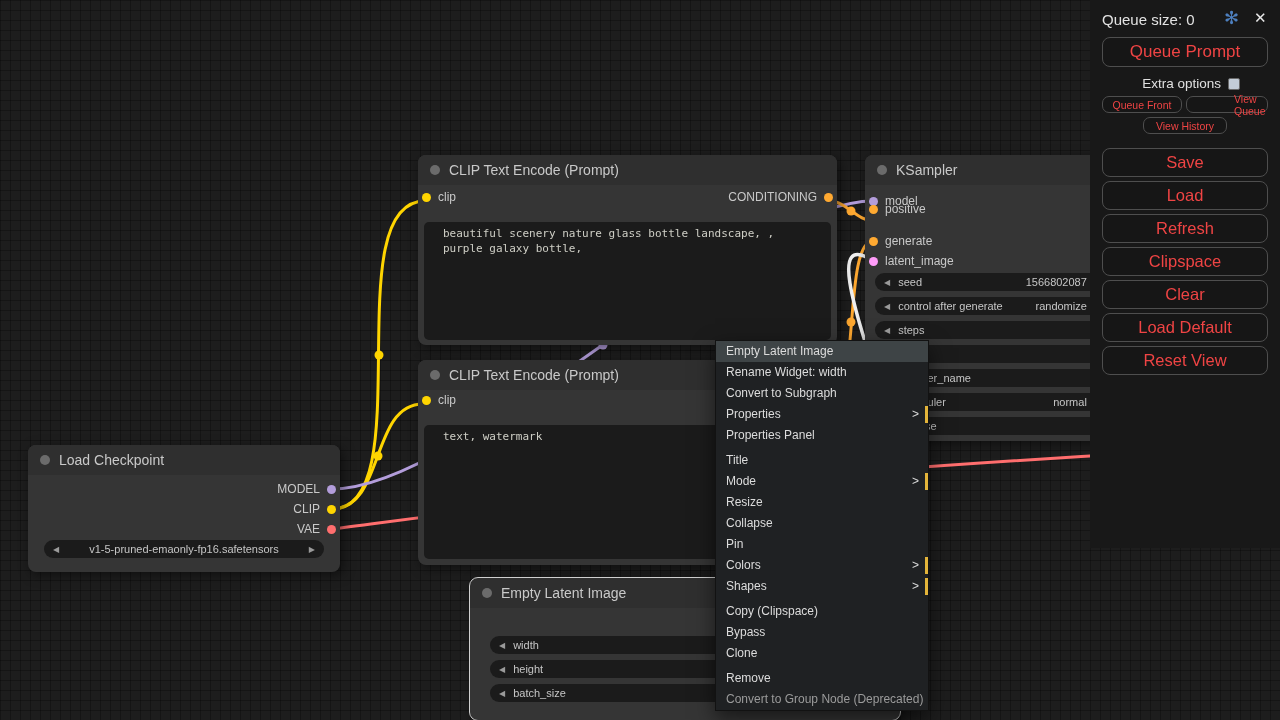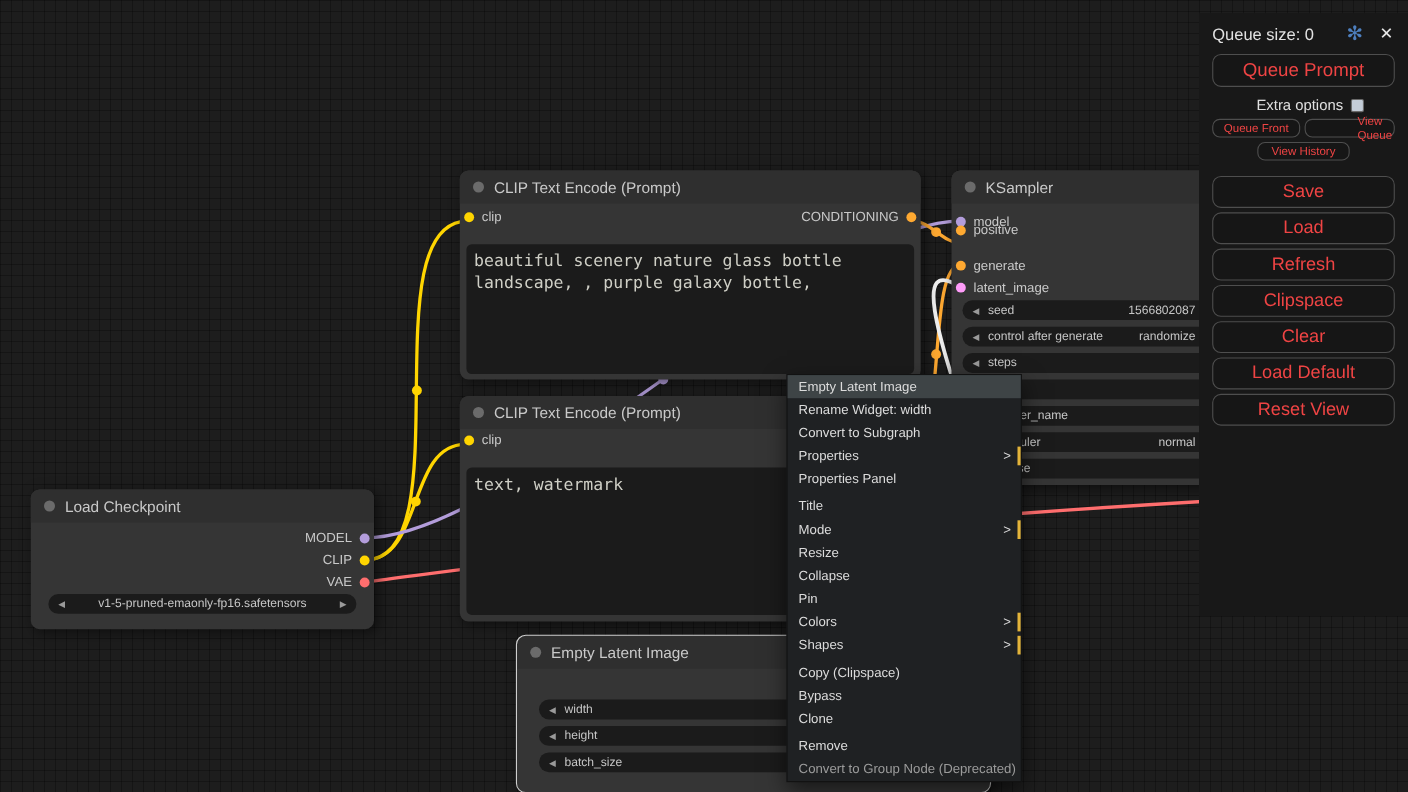--- a/index.html
+++ b/index.html
@@ -22,22 +22,22 @@
     white-space:nowrap; overflow:hidden; }
   .title-dot { width:10px; height:10px; border-radius:50%; background:#6b6b6b; flex:none; }
 
   .slot { position:absolute; display:flex; align-items:center; gap:7px; height:20px;
     font-size:12px; color:#c9c9c9; white-space:nowrap; }
   .slot.in  { left:4px; }
   .slot.out { right:4px; }
   .dot { width:9px; height:9px; border-radius:50%; flex:none; }
   .c-clip { background:#FFD500; } .c-cond { background:#FFA931; }
 
-  .textarea { position:absolute; background:#1b1b1b; border-radius:5px; padding:5px 7px;
-    font-family:"DejaVu Sans Mono", monospace; font-size:15px; line-height:1.35;
+  .textarea { position:absolute; background:#1b1b1b; border-radius:5px; padding:5px 19px;
+    font-family:"DejaVu Sans Mono", monospace; font-size:11px; line-height:1.35;
     color:#cfcfc6; white-space:pre-wrap; overflow:hidden; }
 
   .widget { position:absolute; height:18px; background:#1b1b1b; border-radius:9px;
     display:flex; align-items:center; padding:0 9px; font-size:11px; color:#c6c6c6;
     white-space:nowrap; overflow:hidden; }
   .widget .arr { font-size:8px; color:#9a9a9a; flex:none; }
   .widget .wlabel { margin-left:8px; }
   .widget .wvalue { margin-left:auto; margin-right:8px; }
   .widget .wcenter { flex:1; text-align:center; overflow:hidden; }
 
@@ -51,21 +51,21 @@
     background:#1f2123; border:1px solid #121212; box-shadow:0 8px 20px rgba(0,0,0,.55);
     z-index:40; font-size:12px; color:#dcdcdc; }
   .cm-item { position:relative; height:21px; line-height:21px; padding:0 10px;
     white-space:nowrap; overflow:hidden; }
   .cm-item.hl  { background:#3e4446; }
   .cm-item.dim { color:#9b9b9b; }
   .cm-arrow { position:absolute; right:9px; top:0; color:#dcdcdc; }
   .cm-bar { position:absolute; right:0; top:2px; bottom:2px; width:3px; background:#e3b43a; }
   .cm-sep { height:4px; }
 
-  #side-panel { position:absolute; left:1090px; top:12px; width:190px; height:548px;
+  #side-panel { position:absolute; left:1090px; top:0; width:190px; height:548px;
     background:#181818; z-index:30; }
   .qs-row { position:absolute; left:12px; top:9px; height:20px; display:flex;
     align-items:center; font-size:15px; color:#e2e2e2; }
   #settings-icon { position:absolute; left:134px; top:7px; font-size:18px; color:#4d7fbe; cursor:default; }
   #close-icon { position:absolute; left:164px; top:9px; font-size:15px; color:#e8e8e8; cursor:default; }
   .btn { position:absolute; background:#161616; border:1px solid #4e4e4e; border-radius:8px;
     color:#ef4444; display:flex; align-items:center; justify-content:center; }
   #queue-prompt-btn { left:12px; top:37px; width:166px; height:30px; font-size:17px; }
   .extra-row { position:absolute; top:76px; left:12px; width:138px; height:15px;
     display:flex; align-items:center; justify-content:flex-end; gap:7px;

